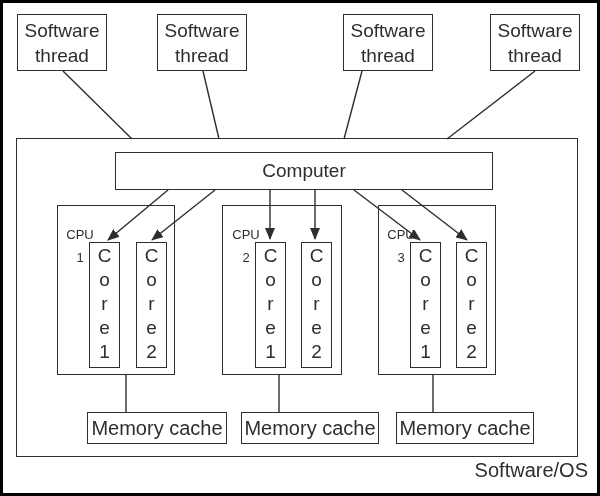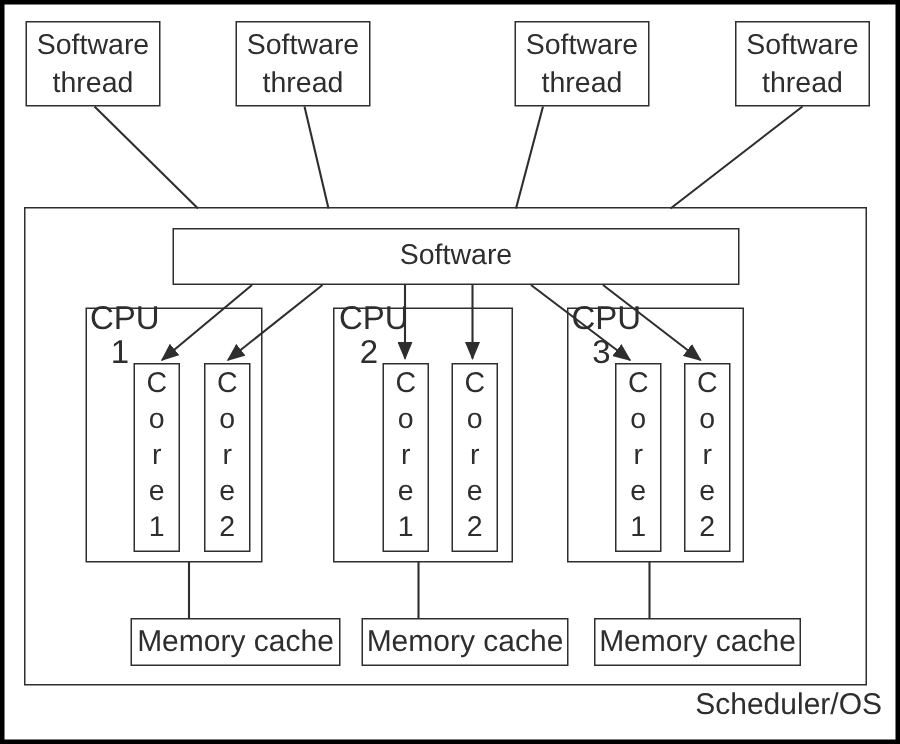--- a/index.html
+++ b/index.html
@@ -25,22 +25,22 @@
     text-align: center; font-size: 19px; line-height: 25px;
   }
   .outer-box { left: 16px; top: 138px; width: 562px; height: 319px; background: transparent; }
   .sched-box {
     left: 115px; top: 152px; width: 378px; height: 38px;
     display: flex; align-items: center; justify-content: center;
     font-size: 19px;
   }
   .cpu-box { top: 205px; height: 170px; background: transparent; }
   .cpu-label {
-    position: absolute; top: 200px; width: 40px;
-    font-size: 22px; line-height: 23px; text-align: center;
+    position: absolute; top: 223px; width: 40px;
+    font-size: 13px; line-height: 23px; text-align: center;
   }
   .cpu-label span { display: block; }
   .core-box {
     top: 242px; width: 31px; height: 126px;
     text-align: center; font-size: 19px; line-height: 24px;
     white-space: pre-line; padding-top: 1px;
   }
   .mc-box {
     top: 412px; height: 32px;
     display: flex; align-items: center; justify-content: center;
@@ -60,21 +60,21 @@
 
 <div class="stage">
 
   <div class="box thread-box" style="left:17px;">Software thread</div>
   <div class="box thread-box" style="left:157px;">Software thread</div>
   <div class="box thread-box" style="left:343px;">Software thread</div>
   <div class="box thread-box" style="left:490px;">Software thread</div>
 
   <div class="box outer-box"></div>
 
-  <div class="box sched-box">Software</div>
+  <div class="box sched-box">Computer</div>
 
   <div class="box cpu-box" style="left:57px;  width:118px;"></div>
   <div class="box cpu-box" style="left:222px; width:120px;"></div>
   <div class="box cpu-box" style="left:378px; width:118px;"></div>
 
   <div class="cpu-label" style="left:60px;">
     <span>CPU</span>
     <span>1</span>
   </div>
   <div class="cpu-label" style="left:226px;">
@@ -114,21 +114,21 @@
   <div class="box core-box" style="left:456px;">C
 o
 r
 e
 2</div>
 
   <div class="box mc-box" style="left:56px;  width:140px;">Memory cache</div>
   <div class="box mc-box" style="left:210px; width:138px;">Memory cache</div>
   <div class="box mc-box" style="left:365px; width:138px;">Memory cache</div>
 
-  <div class="os-label">Scheduler/OS</div>
+  <div class="os-label">Software/OS</div>
 
   <svg class="overlay" viewBox="0 0 600 496">
     <defs>
       <marker id="arrow" viewBox="0 0 12 10" refX="11" refY="5" markerWidth="12" markerHeight="10" orient="auto" markerUnits="userSpaceOnUse">
         <path d="M0,0 L12,5 L0,10 Z" fill="#2e2e2e"></path>
       </marker>
     </defs>
 
     <line x1="63" y1="71" x2="132" y2="139"></line>
     <line x1="203" y1="71" x2="219" y2="139"></line>

